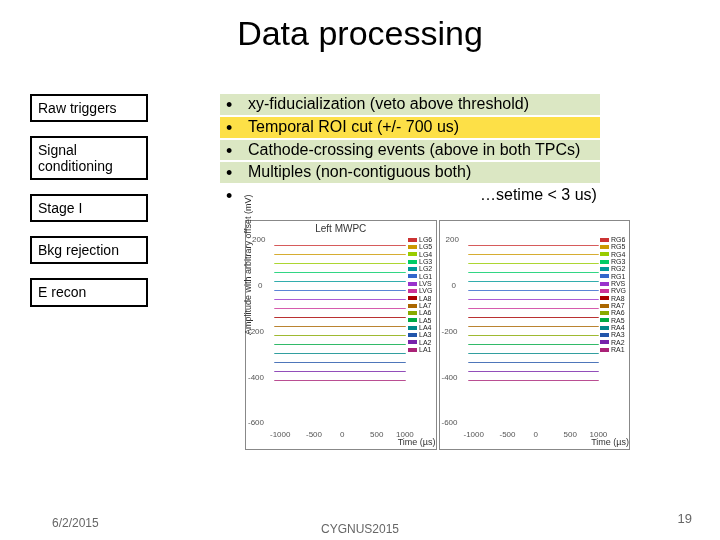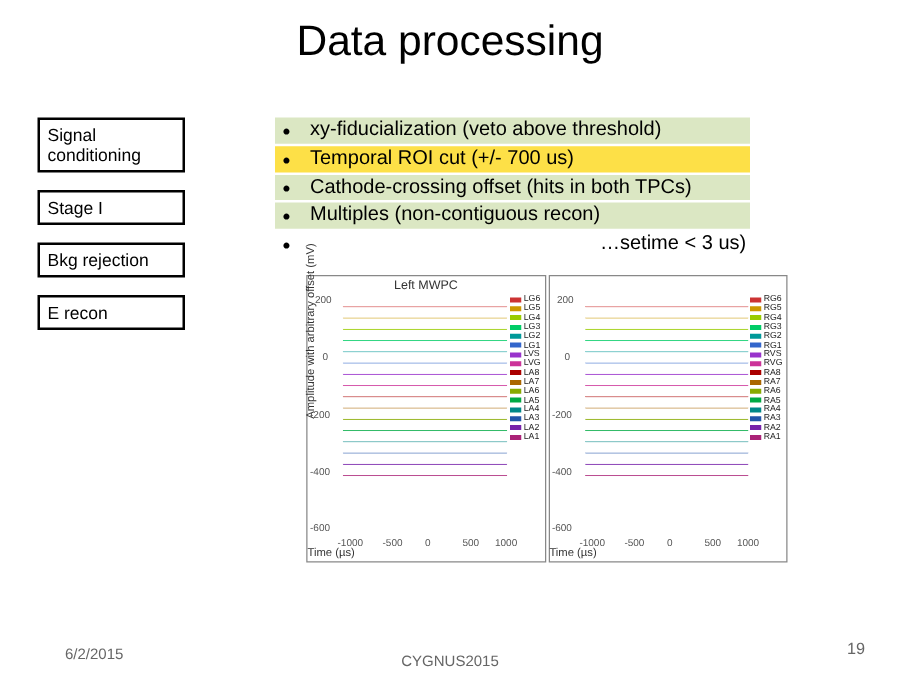--- a/index.html
+++ b/index.html
@@ -9,51 +9,52 @@
 .box{border:2px solid #000;padding:4px 6px;font-size:14px;line-height:1.15;margin-bottom:14px;background:#fff}
 .bullets{position:absolute;left:220px;top:94px;width:380px;font-size:16px;line-height:1.3}
 .bullets .bl{position:relative;padding-left:28px;margin-bottom:2px}
 .bullets .bl::before{content:"•";position:absolute;left:6px;top:0;font-size:18px}
 .bl.green{background:#dbe7c3}
 .bl.pink{background:#fde047}
 .sub{padding-left:28px}
 .charts{position:absolute;left:245px;top:220px;width:385px;height:230px;display:flex;gap:2px}
 .chart{flex:1;border:1px solid #888;position:relative;background:#fff}
 .chart-title{position:absolute;top:2px;left:0;width:100%;text-align:center;font-size:10px;color:#333}
-.axis-x{position:absolute;bottom:2px;left:0;width:100%;text-align:left;font-size:9px;color:#333}
+.axis-x{position:absolute;bottom:2px;left:0;width:100%;text-align:right;font-size:9px;color:#333}
 .axis-y{position:absolute;top:50%;left:2px;transform:translateY(-50%) rotate(-90deg);transform-origin:left center;font-size:9px;color:#333;white-space:nowrap}
 .traces{position:absolute;left:28px;right:30px;top:16px;bottom:20px;overflow:hidden}
 .trace{height:7px;margin:1px 0;border-radius:1px;opacity:.8}
 .tick{position:absolute;font-size:8px;color:#555}
 .legend{position:absolute;right:2px;top:14px;font-size:7px;line-height:1.05;color:#222;background:rgba(255,255,255,.6);padding:1px}
 .legend div{display:flex;align-items:center;gap:2px}
 .sw{width:9px;height:4px;display:inline-block}
 .footer-date{position:absolute;bottom:10px;left:52px;font-size:12px;color:#666}
 .footer-conf{position:absolute;bottom:4px;left:0;width:100%;text-align:center;font-size:12px;color:#666}
 .footer-num{position:absolute;bottom:14px;right:28px;font-size:13px;color:#666}
 .subscript{font-size:.7em;vertical-align:sub}
 </style>
 </head>
 <body>
 
 <div class="slide">
   <div class="title">Data processing</div>
 
   <div class="leftcol">
+    <div class="box">Raw triggers</div>
     <div class="box">Signal conditioning</div>
     <div class="box">Stage I</div>
     <div class="box">Bkg rejection</div>
     <div class="box">E recon</div>
   </div>
 
   <div class="bullets">
     <div class="bl green">xy-fiducialization (veto above threshold)</div>
     <div class="bl pink">Temporal ROI cut (+/- 700 us)</div>
-    <div class="bl green">Cathode-crossing offset (hits in both TPCs)</div>
-    <div class="bl green">Multiples (non-contiguous recon)</div>
+    <div class="bl green">Cathode-crossing events (above in both TPCs)</div>
+    <div class="bl green">Multiples (non-contiguous both)</div>
     <div class="bl" style="background:transparent;padding-left:260px">…setime &lt; 3 us)</div>
   </div>
 
   <div class="charts">
     <div class="chart">
       <div class="chart-title">Left MWPC</div>
       <div class="axis-y">Amplitude with arbitrary offset (mV)</div>
       <div class="axis-x">Time (µs)</div>
       <div class="traces" id="traces-0">
           <div class="trace" style="border-bottom: 1px solid rgb(204, 51, 51);"></div>

